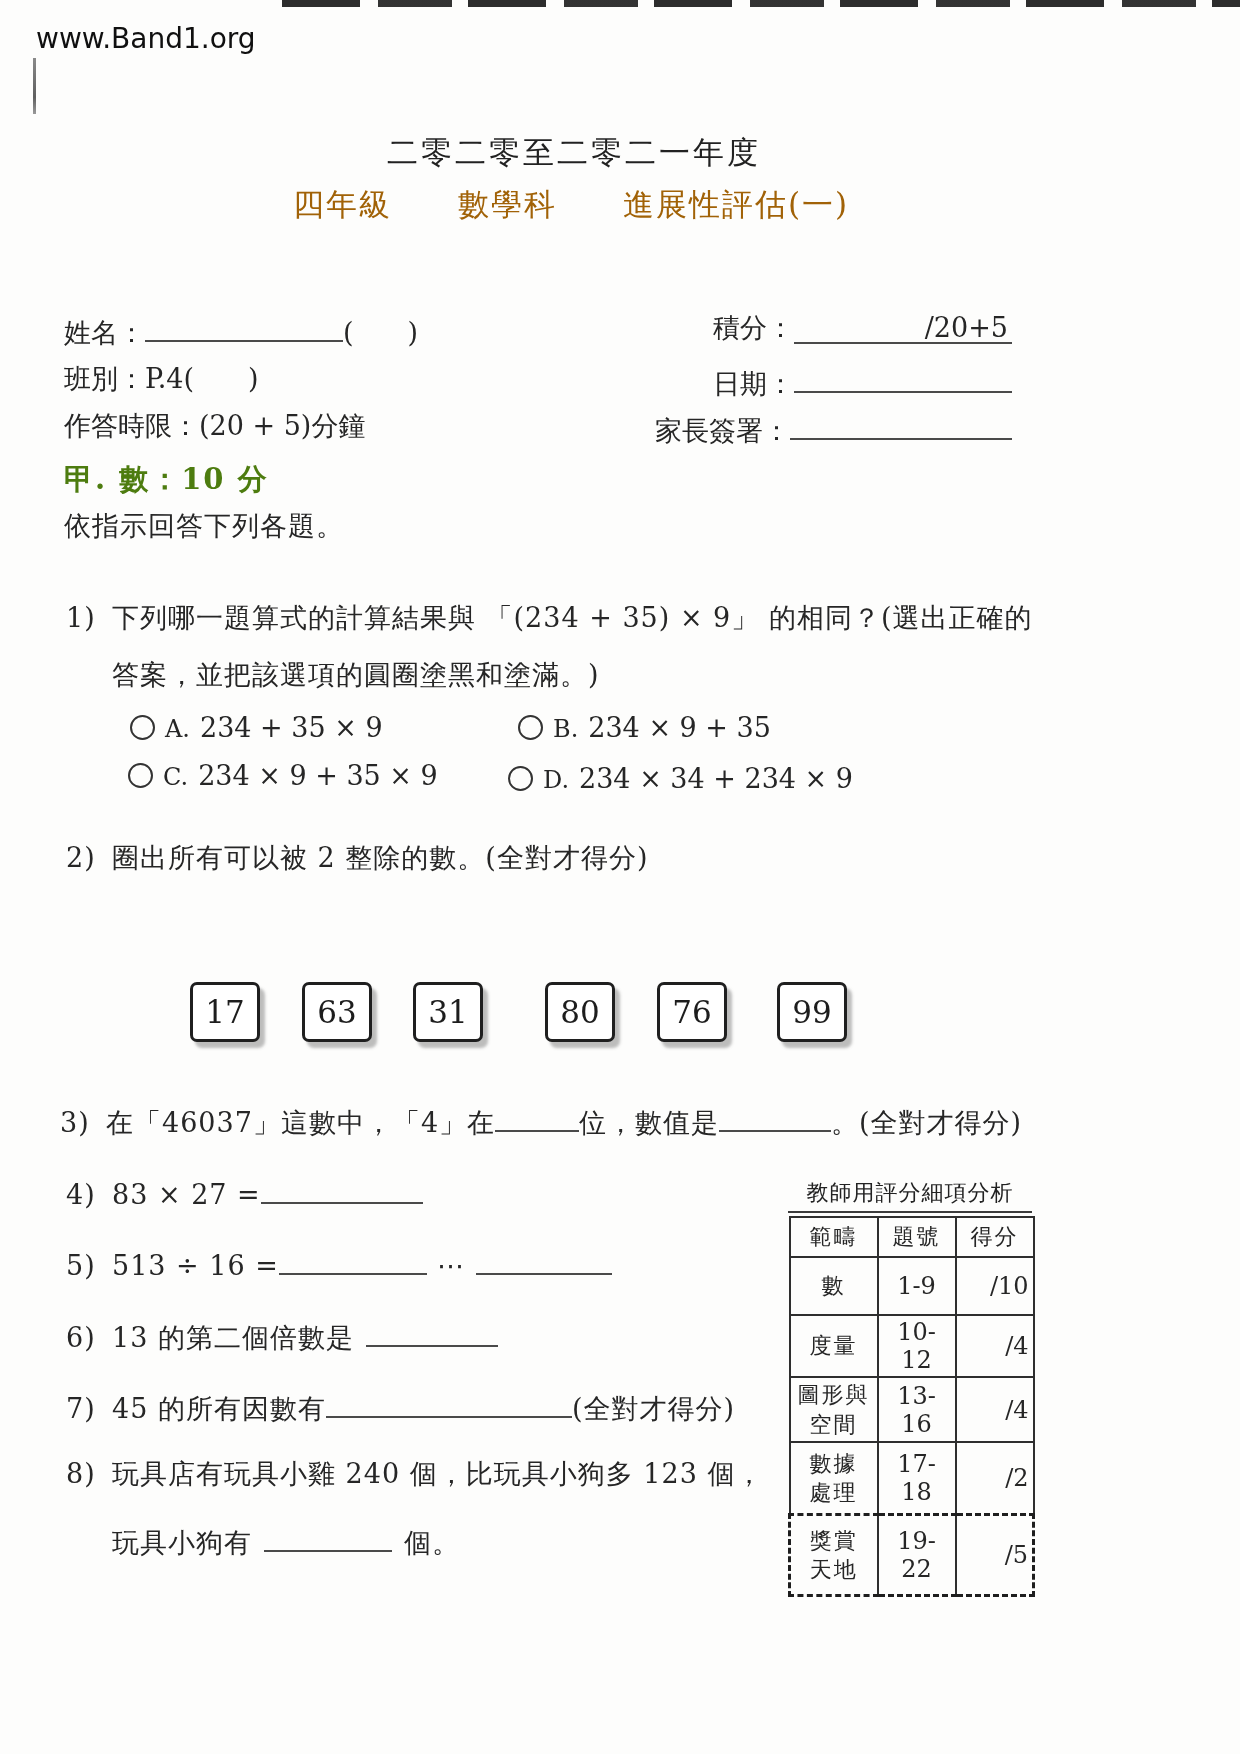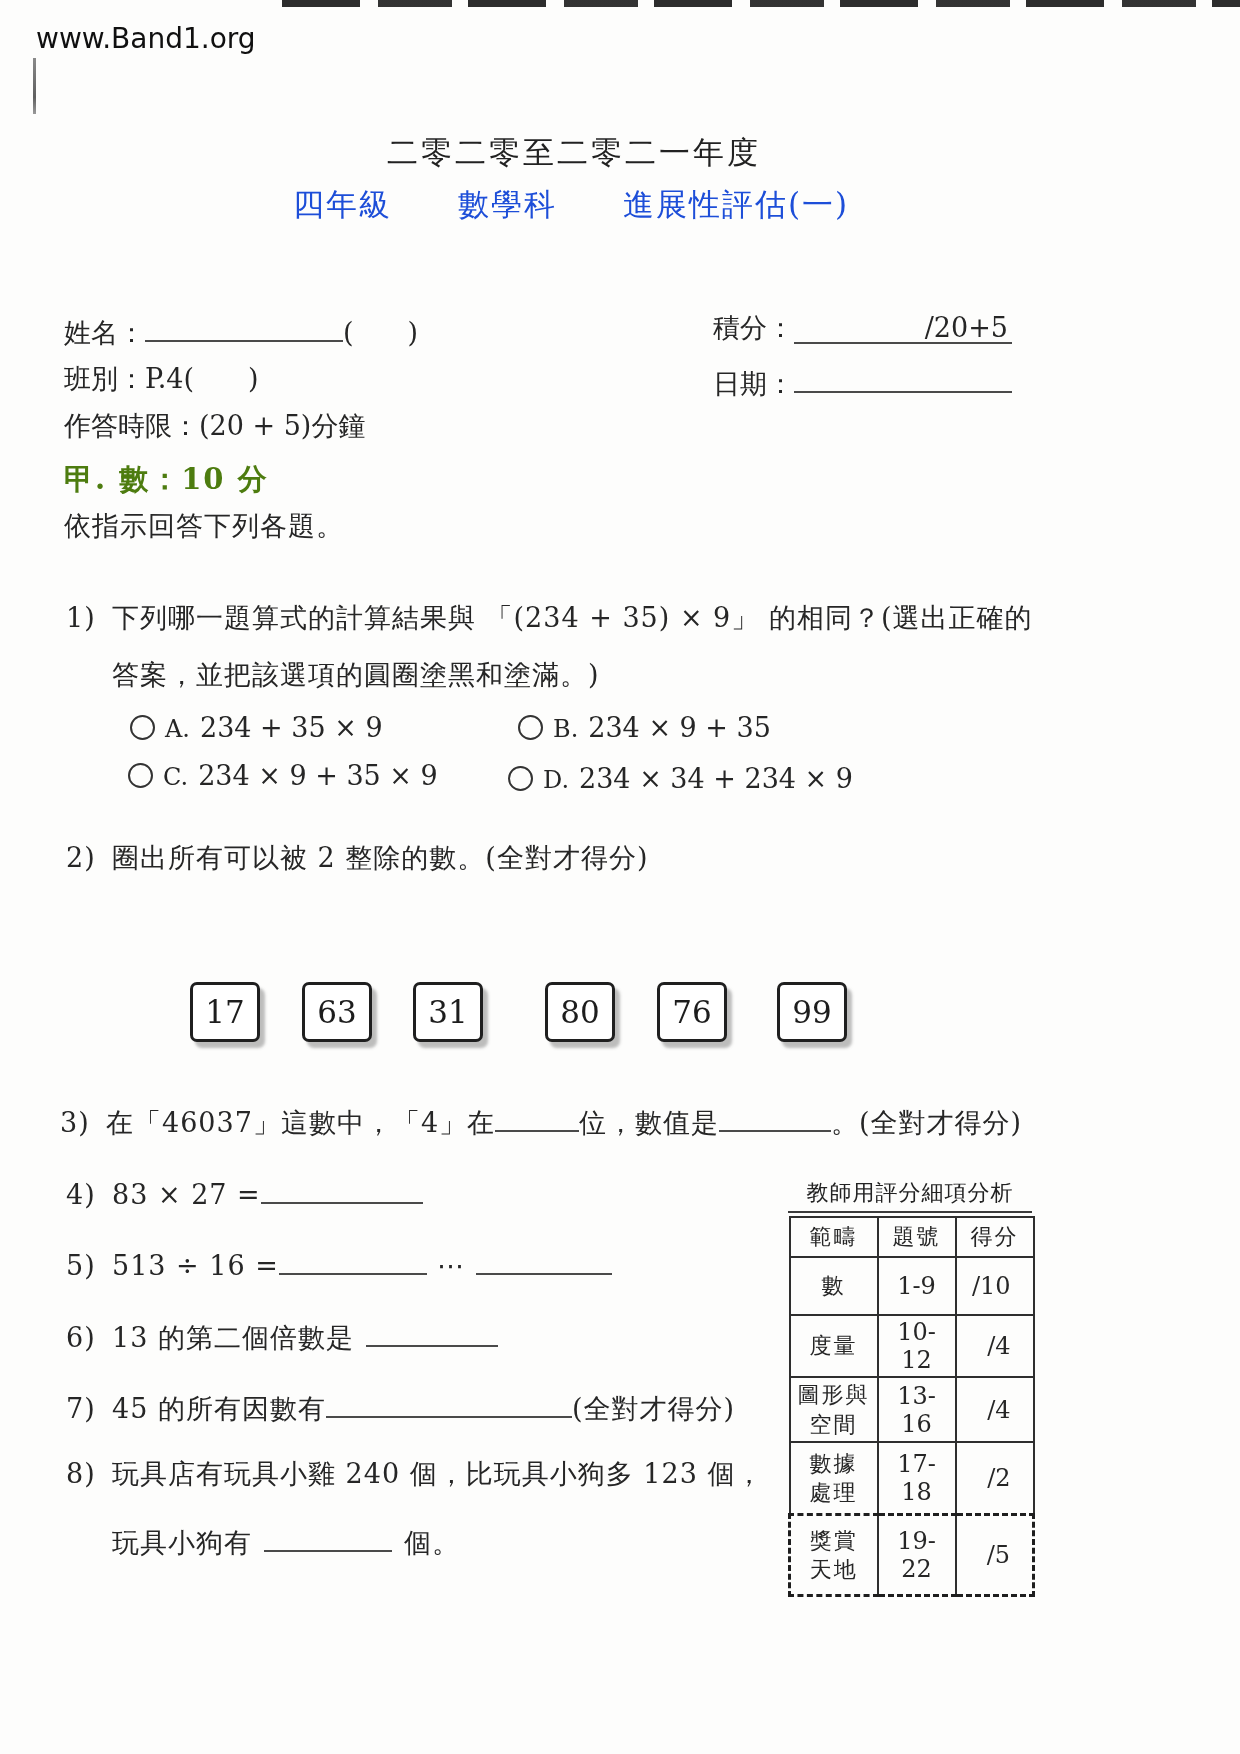--- a/index.html
+++ b/index.html
@@ -22,21 +22,21 @@
     background:linear-gradient(#8a8a8a,#5f5f5f 70%,#9a9a9a);
   }
   .watermark{
     position:absolute;left:36px;top:22px;
     font-family:"DejaVu Sans","Liberation Sans",sans-serif;
     font-size:28px;color:#101010;
   }
   .title1{position:absolute;top:132px;left:0;width:1148px;text-align:center;
     font-size:31px;letter-spacing:3px;color:#222;}
   .title2{position:absolute;top:184px;left:0;width:1142px;text-align:center;
-    font-size:31px;letter-spacing:2px;color:#1d4ed8;}
+    font-size:31px;letter-spacing:2px;color:#a16207;}
 
   .fitem{position:absolute;font-size:27px;display:flex;align-items:baseline;white-space:nowrap;margin-top:36px;}
   .fr-r{width:372px;left:640px;justify-content:flex-end;}
   .t1{top:274px}.t2{top:325px}.t3{top:372px}
   .u{display:inline-block;border-bottom:2px solid #4a4a4a;height:1.1em;}
   .u-name{width:198px;}
   .u-score{width:218px;text-align:right;}
   .u-date{width:218px;}
   .u-sign{width:222px;}
   .denom{padding-right:4px;font-size:27px;}
@@ -85,21 +85,21 @@
 
   .scoretable{position:absolute;left:788px;top:1178px;width:244px;}
   .st-title{font-size:22px;text-align:center;letter-spacing:1px;
     border-bottom:2px solid #3c3c3c;padding-bottom:3px;color:#222;}
   .scoretable table{border-collapse:collapse;width:100%;margin-top:3px;table-layout:fixed;}
   .scoretable th,.scoretable td{border:2px solid #2e2e2e;text-align:center;padding:2px 4px;}
   .scoretable th{font-size:22px;font-weight:400;height:34px;letter-spacing:2px;}
   .col-cat{width:88px}.col-qn{width:78px}.col-sc{width:78px}
   td.cat{font-size:22px;white-space:pre-line;line-height:1.35;letter-spacing:2px;}
   td.qn{font-size:24px;}
-  td.sc{text-align:right;font-size:24px;padding-right:22px;}
+  td.sc{text-align:right;font-size:24px;padding-right:4px;}
   tr.r0 td{height:52px}
   tr.r1 td{height:46px}
   tr.r2 td{height:56px}
   tr.r3 td{height:66px}
   tr.reward td{height:74px;border-top:3px dashed #1e1e1e;border-bottom:3px dashed #1e1e1e;}
   tr.reward td:first-child{border-left:3px dashed #1e1e1e;}
   tr.reward td:last-child{border-right:3px dashed #1e1e1e;}
 </style>
 </head>
 <body>
@@ -125,20 +125,24 @@
     <span>作答時限：(20 + 5)分鐘</span>
   </div>
 
   <div class="fitem fr-r t1">
     <span>積分：</span>
     <span class="u u-score"><span class="denom">/20+5</span></span>
   </div>
   <div class="fitem fr-r t2">
     <span>日期：</span>
     <span class="u u-date"></span>
+  </div>
+  <div class="fitem fr-r t3">
+    <span>家長簽署：</span>
+    <span class="u u-sign"></span>
   </div>
 
   <div class="sec-head">甲. 數：10 分</div>
   <div class="sec-instr">依指示回答下列各題。</div>
 
   <div class="q q1a">
     <span class="qnum">1)</span>
     <span>下列哪一題算式的計算結果與 「(234 + 35) × 9」  的相同？(選出正確的</span>
   </div>
   <div class="q q1b">

